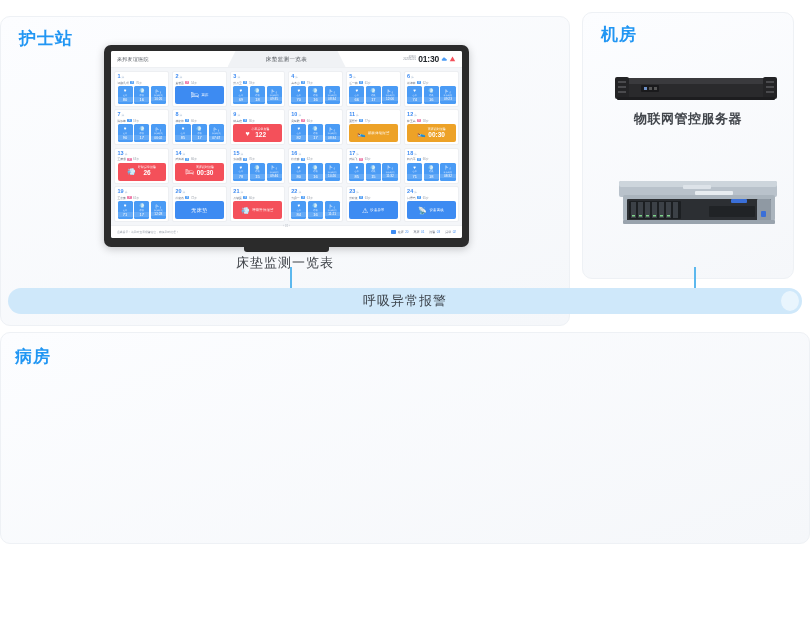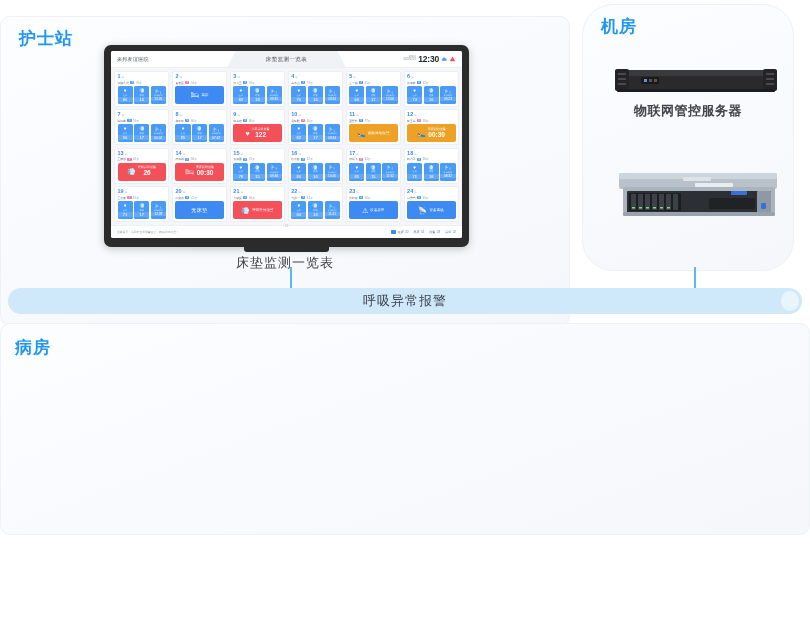--- a/index.html
+++ b/index.html
@@ -12,22 +12,22 @@
   }
 
   
   .panel {
     position: absolute;
     background: linear-gradient(160deg, #fcfdff 0%, #f5f7fa 100%);
     border-radius: 10px;
     border: 1px solid #eef1f5;
   }
   #nurse-panel { left: 0; top: 0; width: 570px; height: 310px; margin-top: 16px; }
-  #server-panel { left: 582px; top: 4px; width: 212px; height: 267px; border-radius: 31px; }
-  #ward-panel { left: 0; top: 323px; width: 810px; height: 212px; }
+  #server-panel { left: 582px; top: 12px; width: 212px; height: 267px; }
+  #ward-panel { left: 0; top: 332px; width: 810px; height: 212px; }
 
   .panel-title {
     position: absolute;
     left: 18px; top: 10px;
     font-size: 17px;
     font-weight: bold;
     color: #2196f3;
     letter-spacing: 1px;
   }
   #ward-panel .panel-title { left: 14px; top: 12px; }
@@ -234,21 +234,21 @@
       <div class="scr-header">
         <div class="scr-hospital">来邦友谊医院</div>
         <div class="scr-tab">
           <span>床垫监测一览表</span>
         </div>
         <div class="scr-clockwrap">
           <div class="scr-date">
             <span>星期二</span>
             <span>2025/02/21</span>
           </div>
-          <div class="scr-time">12:30</div>
+          <div class="scr-time">01:30</div>
           <div class="scr-icons">
             <span class="ic-cloud">
               <svg viewBox="0 0 24 24">
                   <path d="M19 14a4 4 0 00-3.2-3.9A6 6 0 004 12a3.5 3.5 0 00.5 7H18a3.5 3.5 0 001-6.9z" fill="#4a9bf5"></path>
                 </svg>
             </span>
             <span class="ic-cloud">
               <svg viewBox="0 0 24 24">
                   <path d="M12 2L1 21h22L12 2z" fill="#f4505a"></path>
                 </svg>

